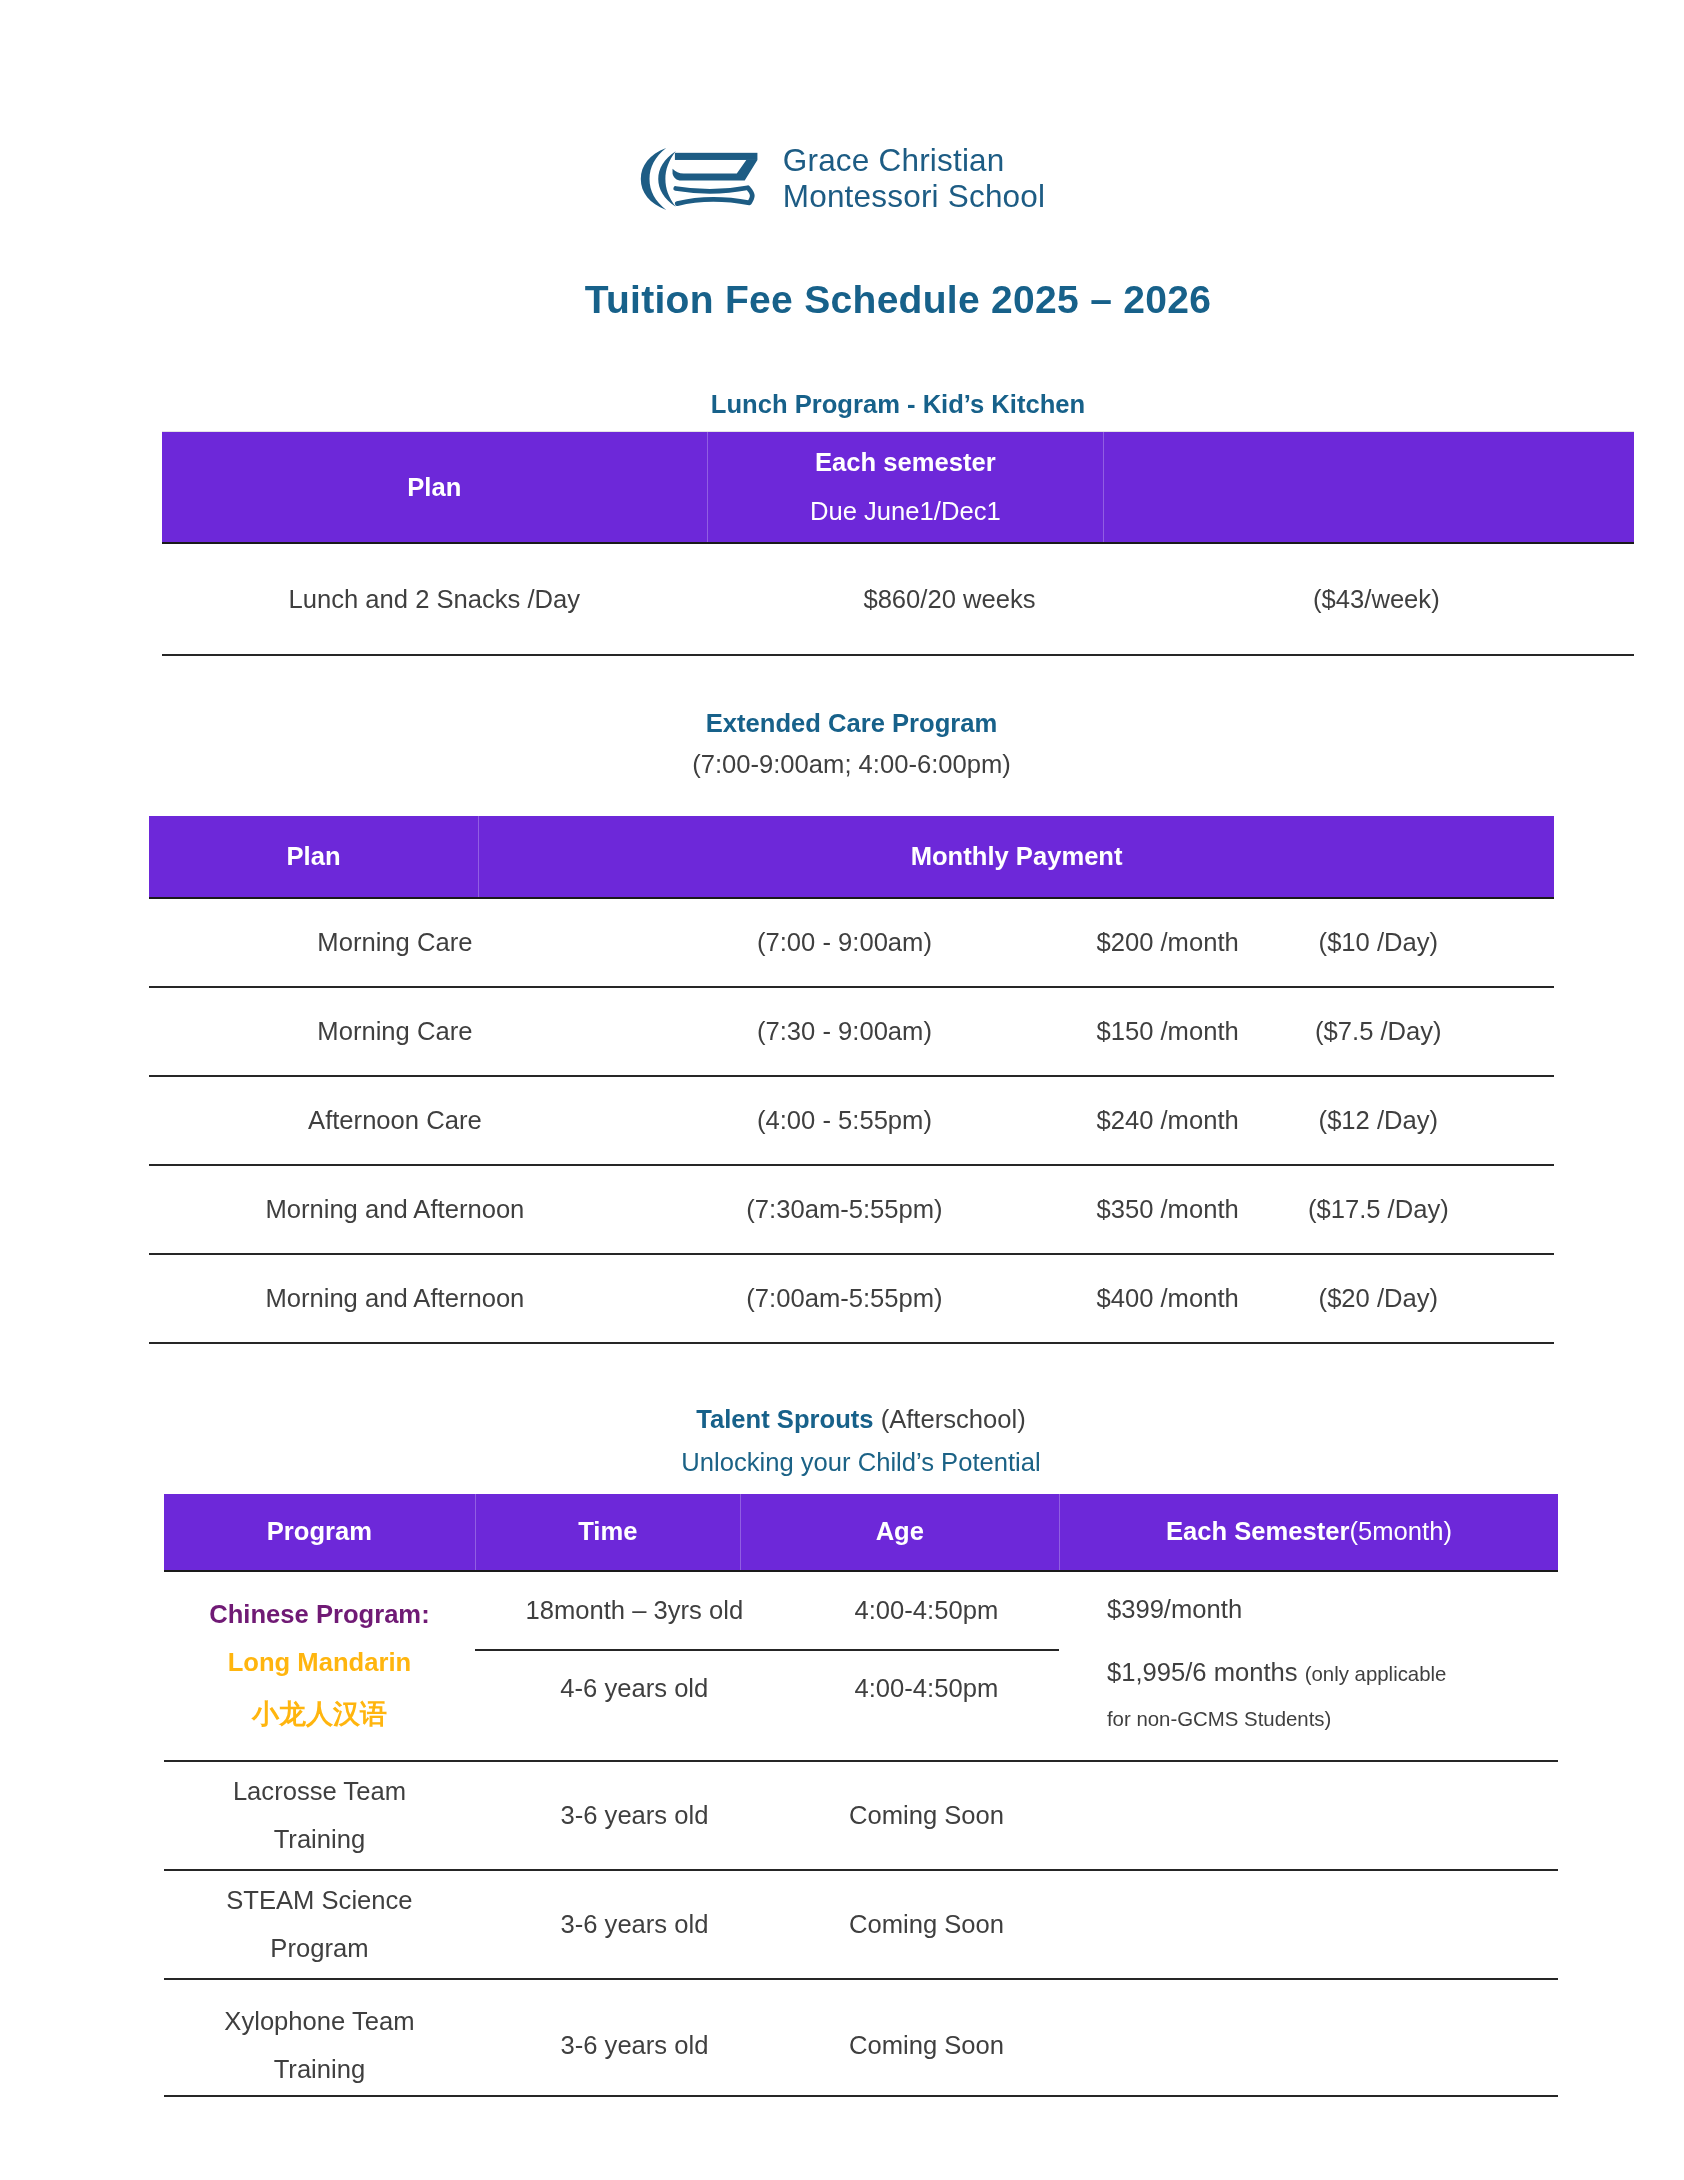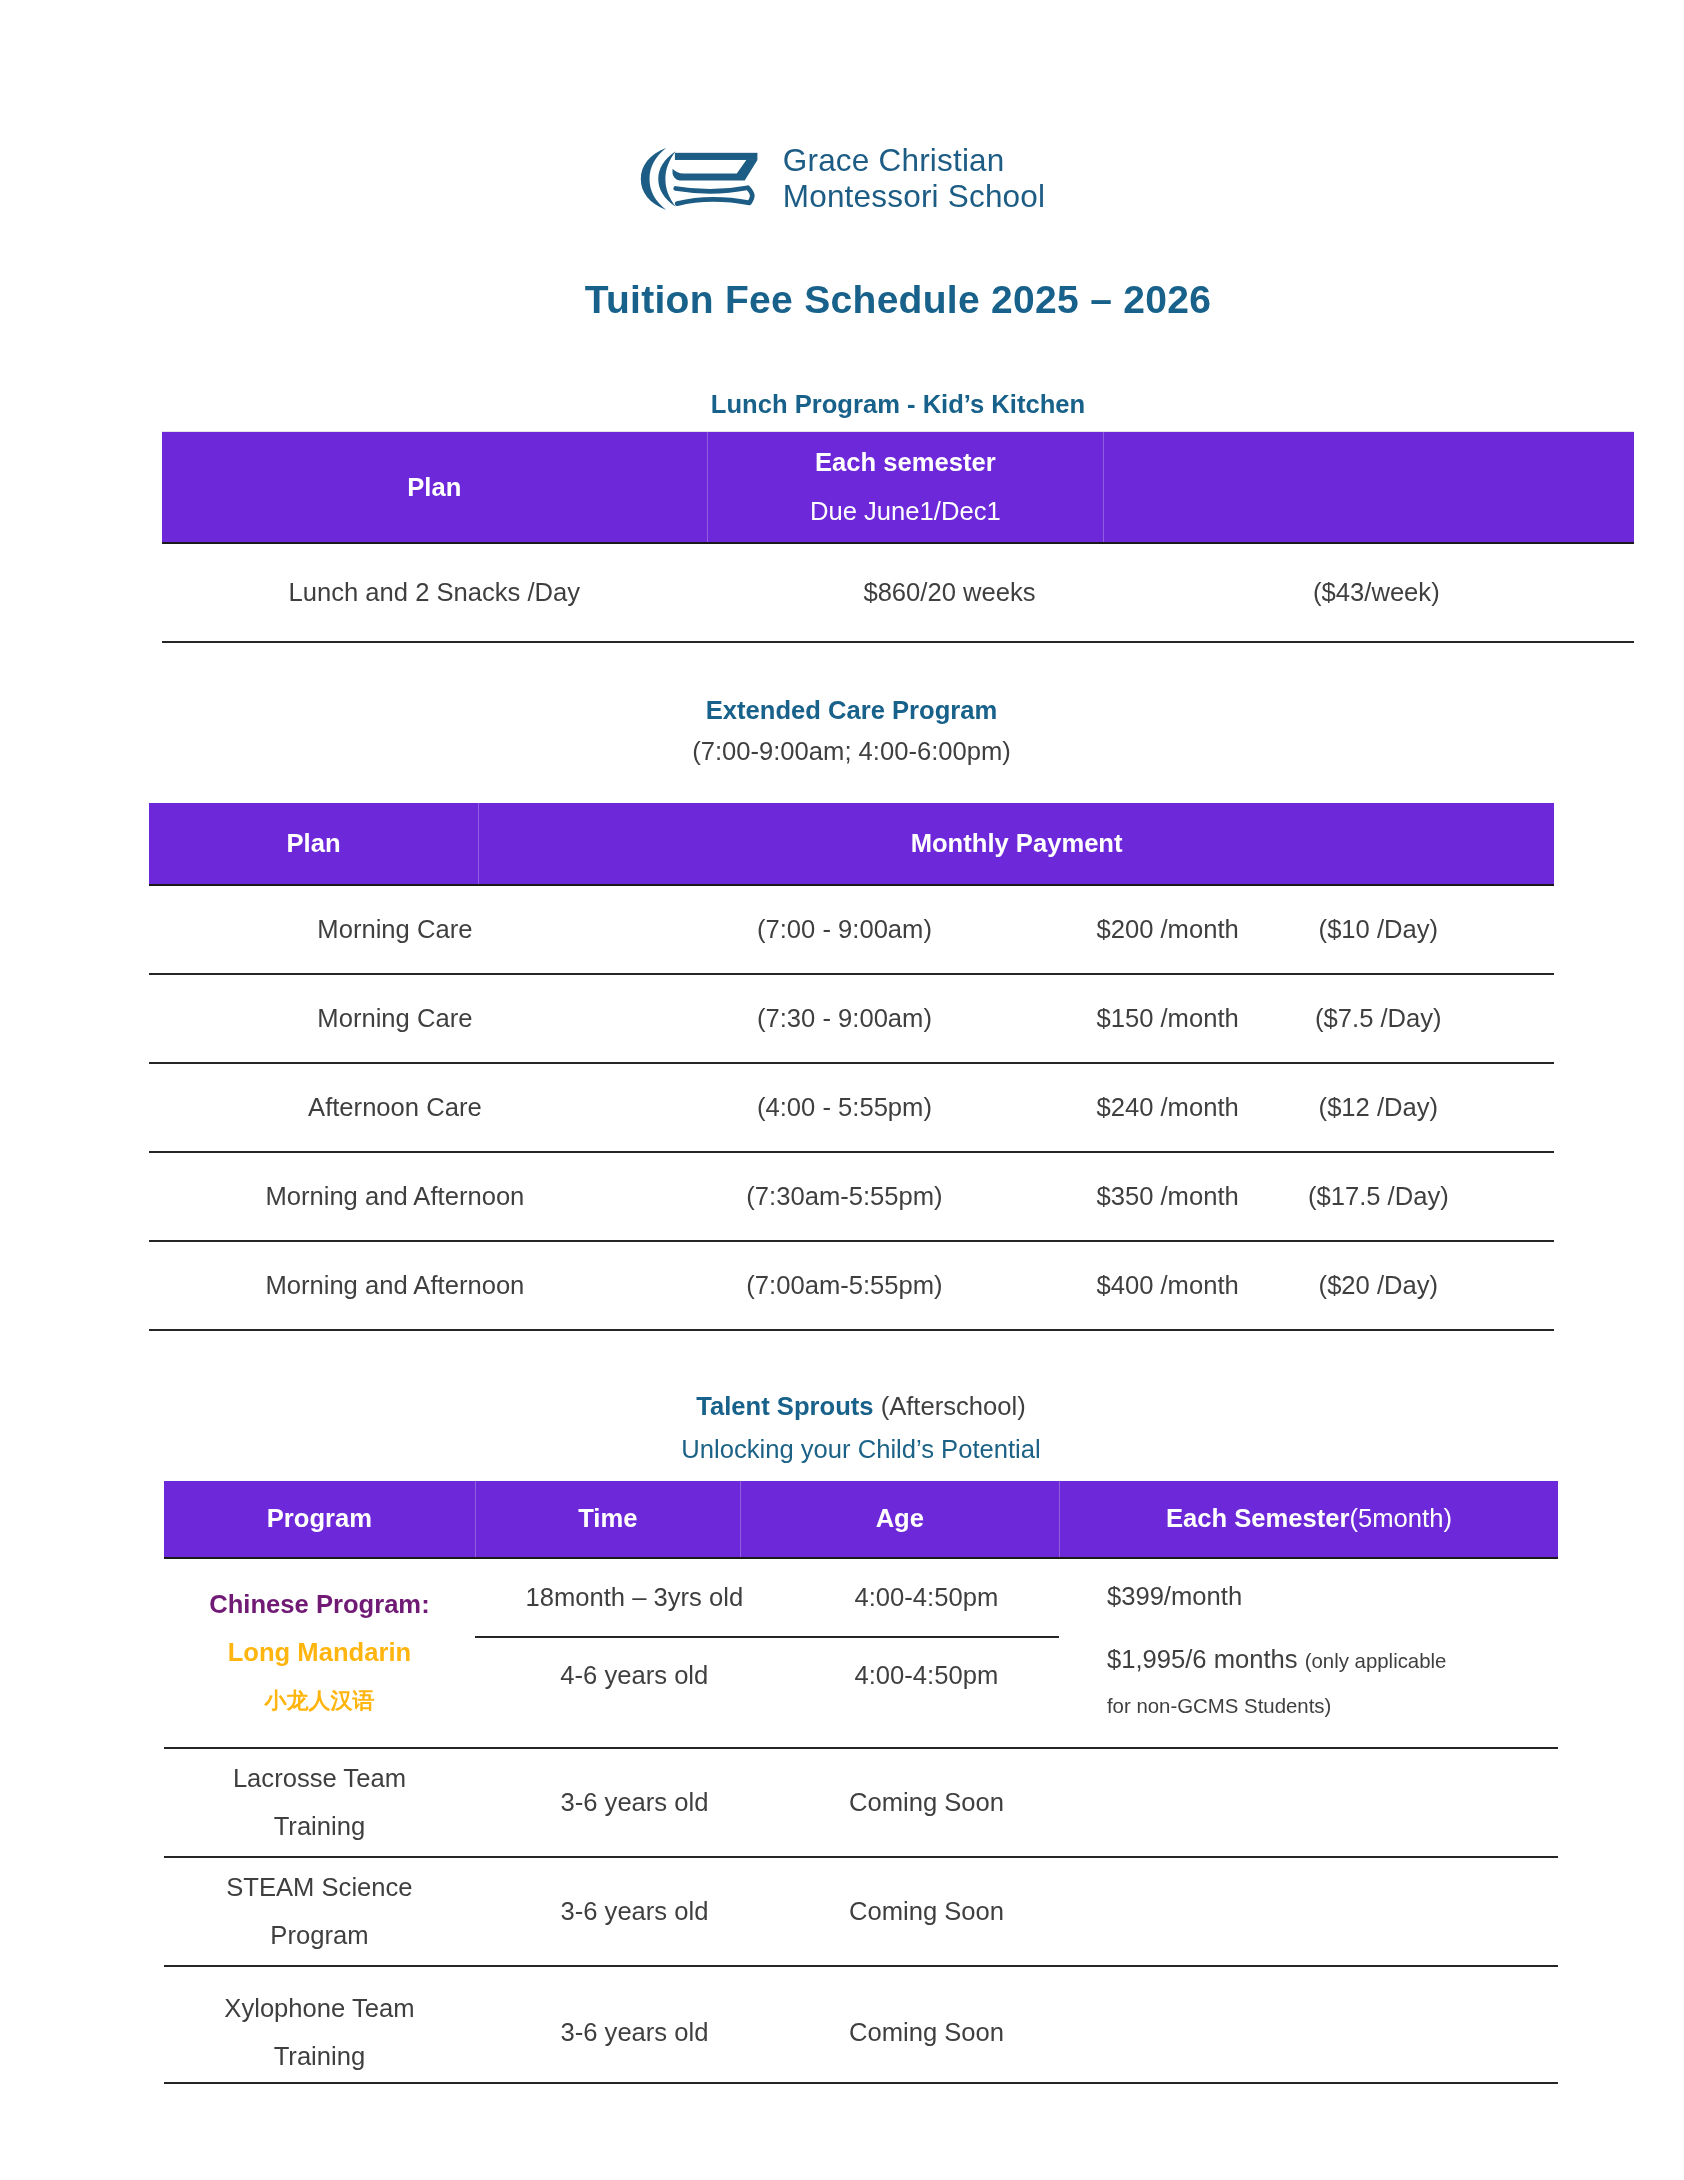--- a/index.html
+++ b/index.html
@@ -46,21 +46,21 @@
 
   
   .t1 { width:1472px; margin-left:162px; border-top:1.7px solid #E4E4E4; }
   .t1-head { height:112px; }
   .t1hc1 { width:37%; }
   .t1hc2 {
     width:27%; align-self:stretch; display:flex; flex-direction:column;
     justify-content:center; gap:20.4px;
   }
   .t1hc3 { flex:1; align-self:stretch; }
-  .t1-row { height:99px; }
+  .t1-row { height:112px; }
   .t1c1 { width:37%; } .t1c2 { width:33%; } .t1c3 { width:25%; }
 
   
   .t2 { width:1405px; margin-left:149px; margin-top:37px; }
   .t2-head { height:83px; }
   .t2hc1 { width:23.5%; align-self:stretch; display:flex; align-items:center; justify-content:center; }
   .t2hc2 { flex:1; }
   .t2-row { height:89px; }
   .t2c1 { width:35%; } .t2c2 { width:29%; } .t2c3 { width:17%; } .t2c4 { width:13%; }
 
@@ -70,21 +70,21 @@
   .t3hc1 { width:22.3%; } .t3hc2 { width:22.9%; } .t3hc3 { width:19%; } .t3hc4 { flex:1; }
   .t3hc2,.t3hc3,.t3hc4 { align-self:stretch; display:flex; align-items:center; justify-content:center; }
 
   .t3-row1 { display:flex; border-bottom:2.6px solid #262626; min-height:162px; }
   .t3r1-prog {
     width:22.3%; display:flex; flex-direction:column; align-items:center;
     justify-content:center; gap:19px; font-size:25.6px;
   }
   .cp-title { font-weight:bold; color:#701a75; }
   .cp-sub   { font-weight:bold; color:#FFB50E; }
-  .cp-zh    { font-weight:bold; color:#FFB50E; font-size:22px; }
+  .cp-zh    { font-weight:bold; color:#FFB50E; font-size:27px; }
   .t3r1-mid { width:41.9%; display:flex; flex-direction:column; }
   .subrow { height:77px; display:flex; align-items:center; font-size:25.6px; }
   .subrow.second { border-top:2.6px solid #262626; }
   .sr-age { width:54.6%; text-align:center; }
   .sr-time { flex:1; text-align:center; }
   .t3r1-sem { flex:1; padding:17px 20.4px 20.4px 48px; font-size:25.6px; }
   .sem-l1 { margin:6.8px 0 25.6px; }
   .sem-l2 { line-height:1.75; }
   .small { font-size:20.4px; }
 

